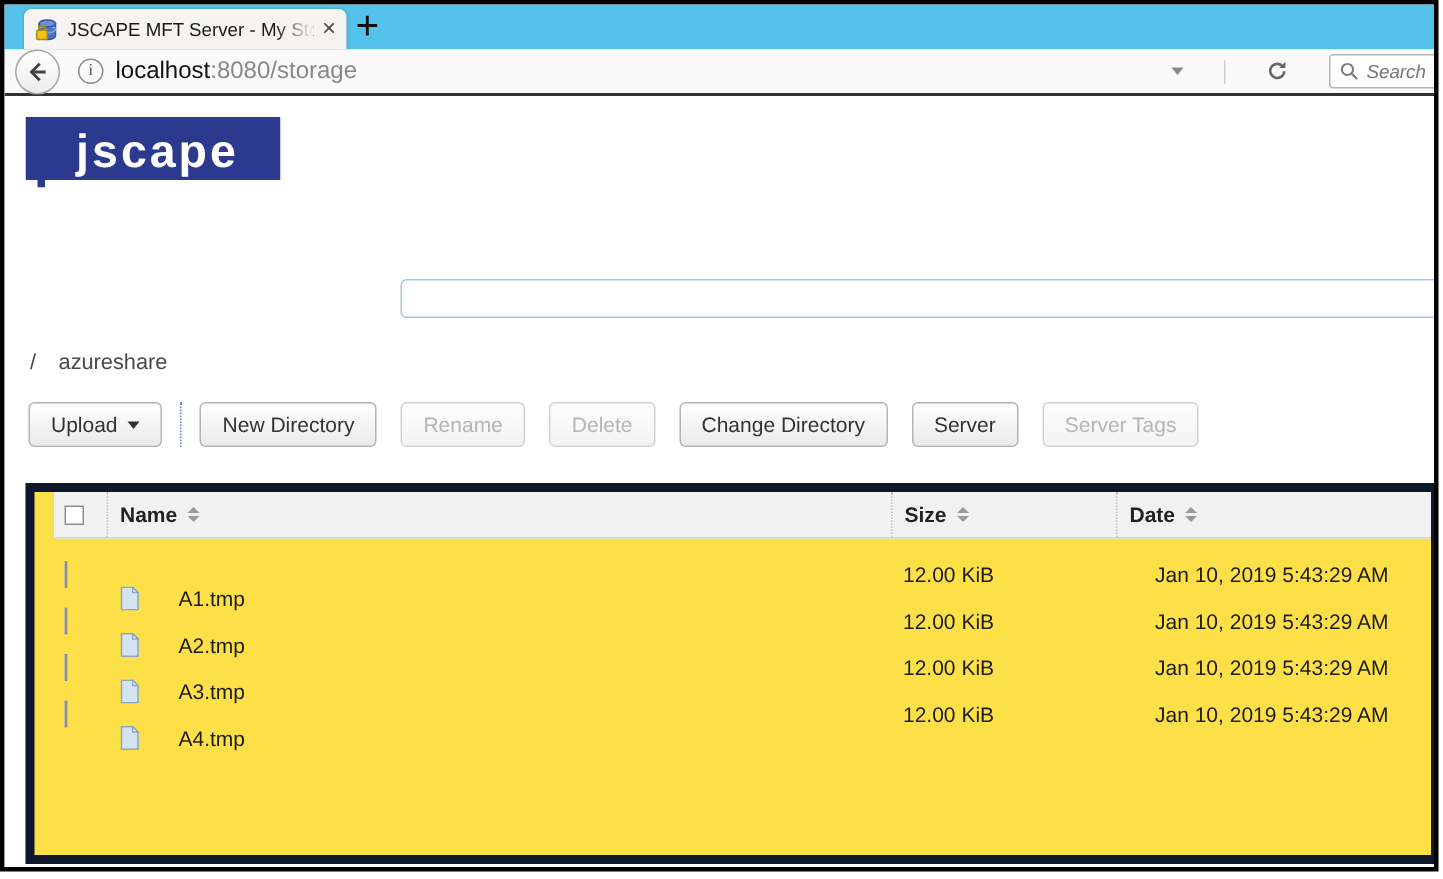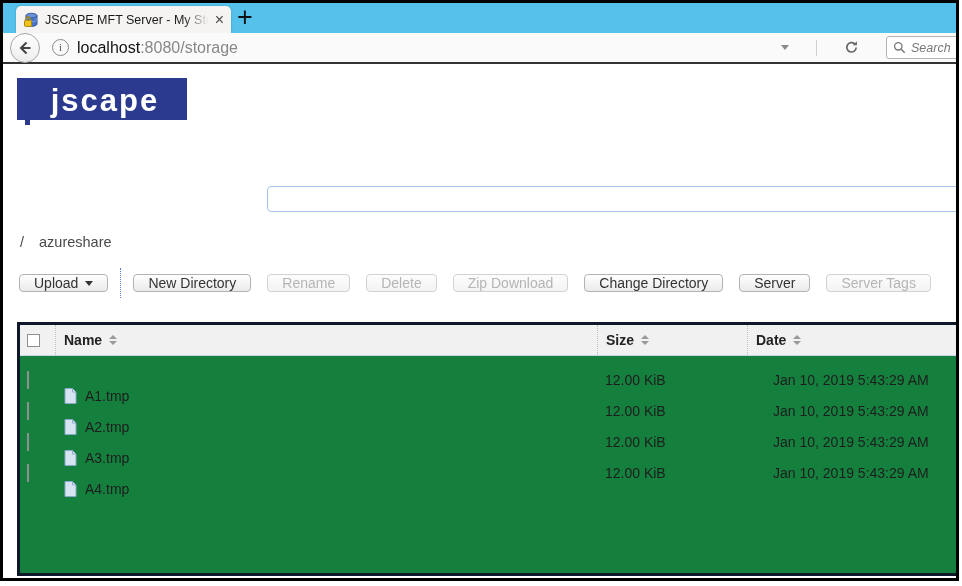--- a/index.html
+++ b/index.html
@@ -40,40 +40,40 @@
   .search-ph{font-style:italic;color:#777;font-size:12.5px;white-space:nowrap;}
 
   
   .content{position:relative;height:calc(100% - 61px);background:#fff;overflow:hidden;}
   .logo{display:block;margin:14px 0 0 14px;}
   .bigsearch{position:absolute;left:264px;top:122px;right:-8px;height:24px;
     border:1px solid #a9c3ea;border-radius:4px;background:#fff;outline:none;
     font:13px "Liberation Sans",sans-serif;padding:0 8px;box-sizing:content-box;}
   .breadcrumb{margin:109px 0 0 17px;display:flex;gap:15px;font-size:14.5px;color:#4a4a4a;height:18px;}
   .toolbar{margin:16px 0 0 16px;display:flex;align-items:center;gap:16px;}
-  .btn{height:18px;padding:0 14px;border:1px solid #b3b3b3;border-radius:4px;
+  .btn{height:30px;padding:0 14px;border:1px solid #b3b3b3;border-radius:4px;
     background:linear-gradient(#ffffff,#eaeaea);font:14px "Liberation Sans",sans-serif;color:#333;
     display:flex;align-items:center;gap:7px;white-space:nowrap;}
   .btn.disabled{color:#b5b5b5;border-color:#d2d2d2;background:linear-gradient(#fdfdfd,#f3f3f3);}
   .caret{width:0;height:0;border-left:4px solid transparent;border-right:4px solid transparent;
     border-top:5px solid #333;}
   .tb-sep{width:0;height:30px;border-left:1px dotted #5b7fd6;margin:0 -4px;}
 
   .filetable{margin:24px 0 0 14px;width:calc(100% - 10px);height:254px;
-    border:3px solid #0f172a;box-sizing:border-box;background:#15803d;}
+    border:6px solid #0f172a;box-sizing:border-box;background:#fde047;padding-left:13px;}
   .thead,.trow{display:grid;grid-template-columns:36px 1fr 150px 210px;align-items:center;}
   .thead{height:30px;background:#f1f1f1;border-bottom:1px solid #c7d6e8;font-weight:bold;
     font-size:14px;color:#222;}
   .trow{height:31px;font-size:14px;color:#1d1d1d;}
   .cell-check{padding-left:7px;}
   .th{padding-left:8px;display:flex;align-items:center;height:100%;box-sizing:border-box;}
   .th.bl{border-left:1px dotted #c0c0c0;}
   .th-check{border-right:1px dotted #c0c0c0;height:100%;display:flex;align-items:center;
     padding-left:7px;box-sizing:border-box;}
-  .cell-name{display:flex;align-items:flex-end;gap:8px;padding-left:8px;margin-top:32px;}
+  .cell-name{display:flex;align-items:flex-end;gap:26px;padding-left:8px;margin-top:32px;}
   .cell-size{padding-left:8px;}
   .cell-date{padding-left:26px;}
   .checkbox{width:13px;height:13px;border:1px solid #8f8f8f;background:#fff;box-sizing:border-box;}
   .sort{display:inline-flex;flex-direction:column;gap:2px;margin-left:7px;}
   .sort i{display:block;width:0;height:0;border-left:4px solid transparent;border-right:4px solid transparent;}
   .sort .up{border-bottom:4px solid #9a9a9a;}
   .sort .down{border-top:4px solid #9a9a9a;}
 </style>
 </head>
 <body>
@@ -142,21 +142,20 @@
 
     <div class="toolbar">
       <button class="btn">
         <span>Upload</span>
         <span class="caret"></span>
       </button>
       <span class="tb-sep"></span>
       <button class="btn">New Directory</button>
       <button class="btn disabled">Rename</button>
       <button class="btn disabled">Delete</button>
-      <button class="btn disabled">Zip Download</button>
       <button class="btn">Change Directory</button>
       <button class="btn">Server</button>
       <button class="btn disabled">Server Tags</button>
     </div>
 
     <div class="filetable">
       <div class="thead">
         <div class="th-check">
           <span class="checkbox"></span>
         </div>

